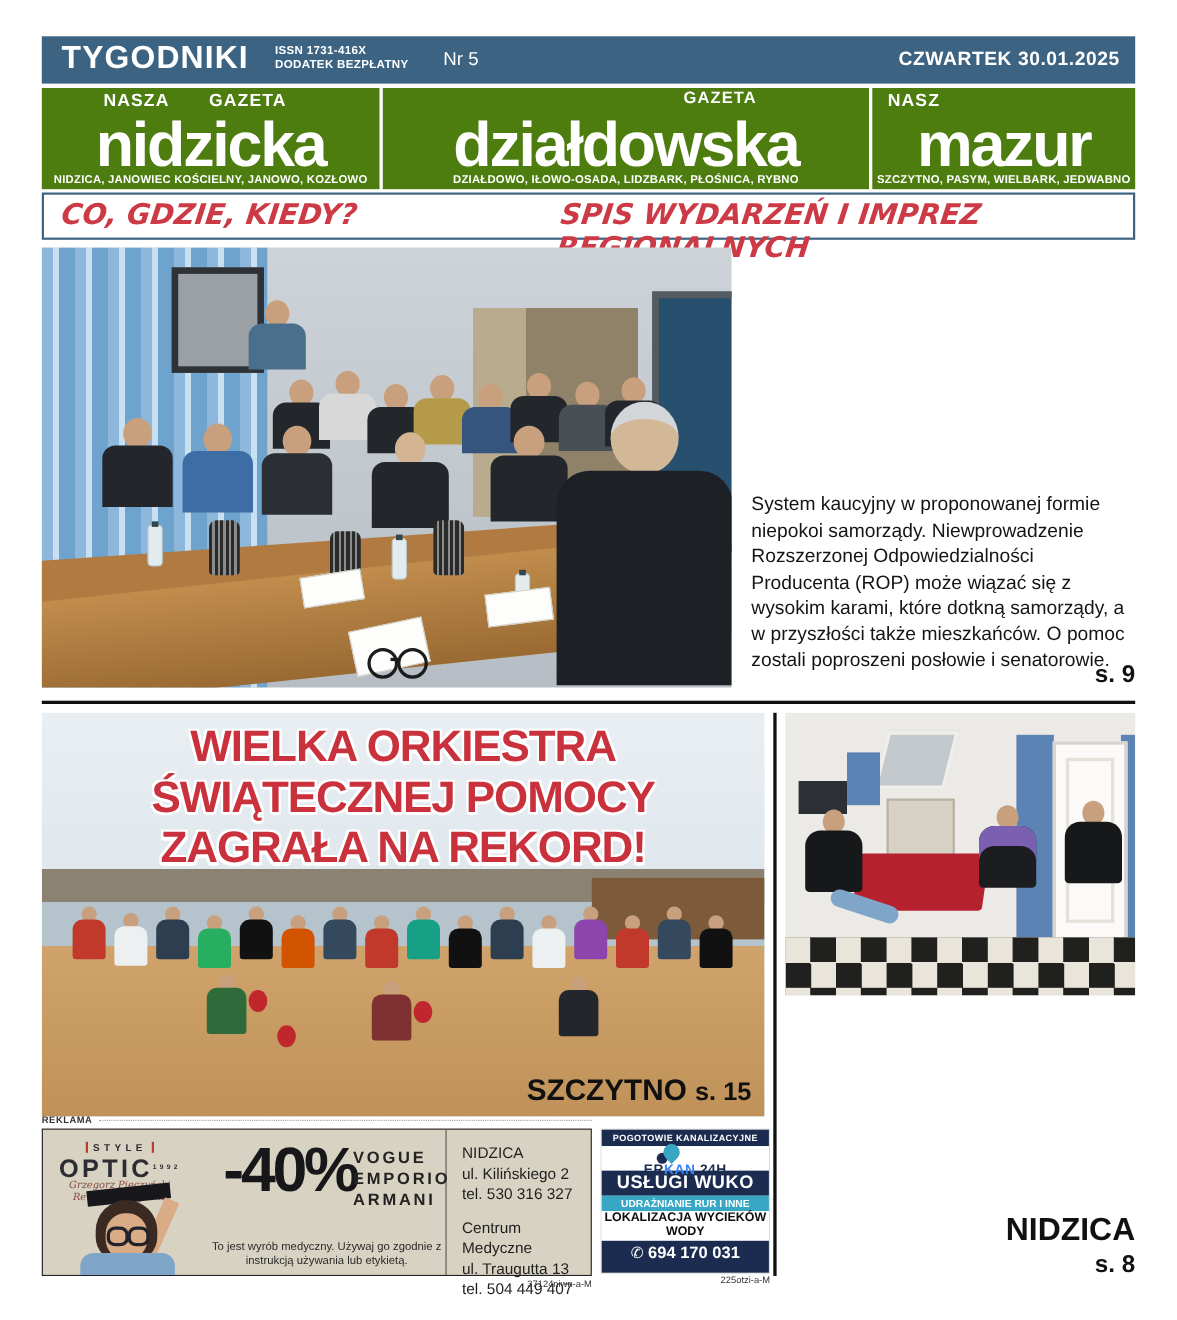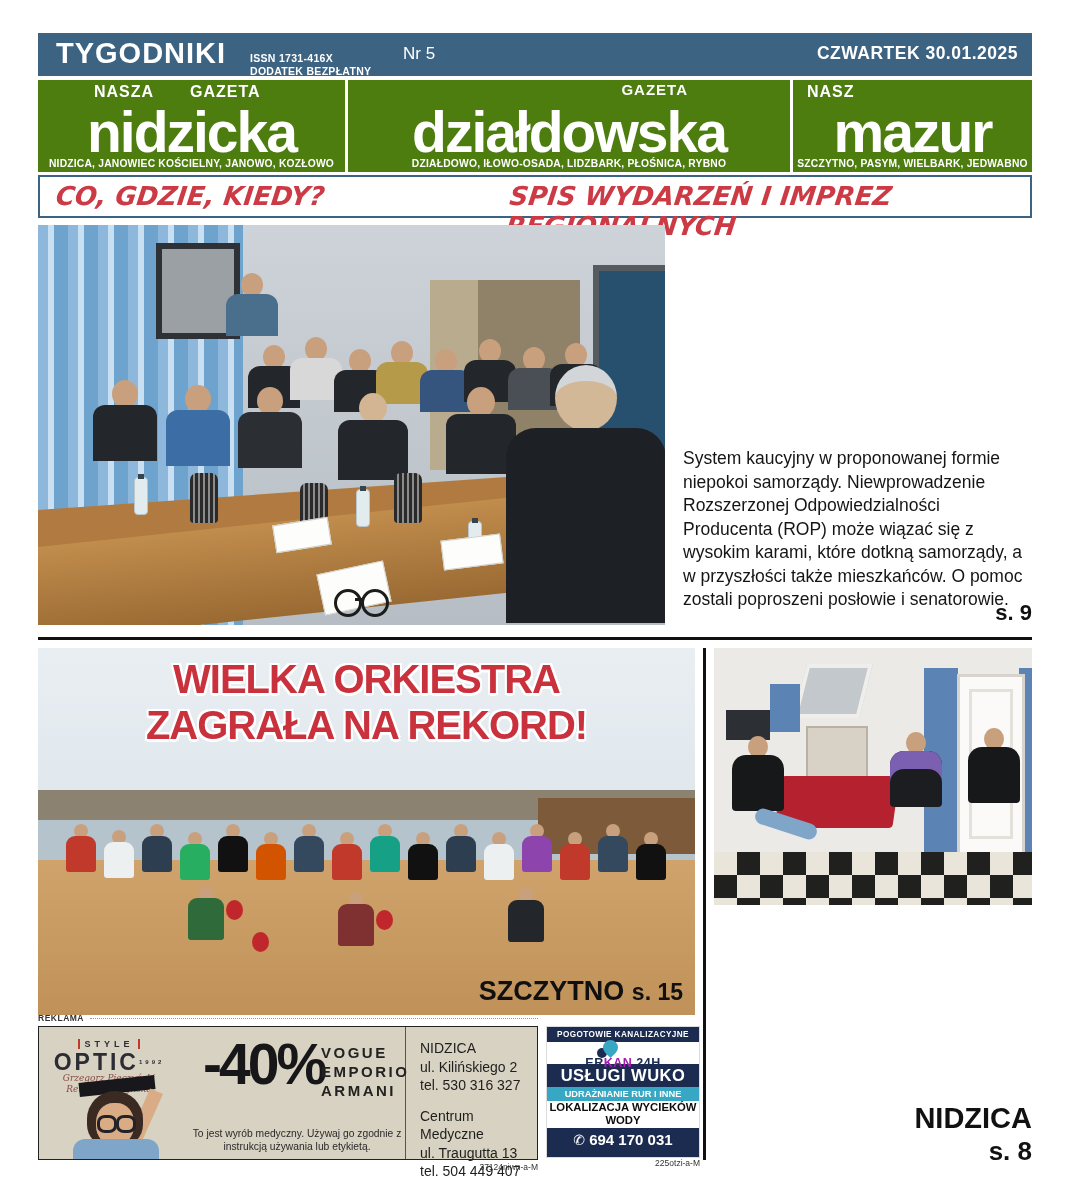--- a/index.html
+++ b/index.html
@@ -3,21 +3,21 @@
 <meta charset="utf-8">
 <style>
   html,body{margin:0;padding:0;background:#fff;}
   .page{position:relative;width:1070px;height:1200px;background:#fff;overflow:hidden;
         font-family:"Liberation Sans","DejaVu Sans",sans-serif;}
   .abs{position:absolute;}
 
   
   .topbar{left:38px;top:33px;width:994px;height:43px;background:#3c6382;color:#fff;}
   .topbar .brand{position:absolute;left:18px;top:4px;font-size:29px;font-weight:bold;letter-spacing:1px;}
-  .topbar .issn{position:absolute;left:212px;top:7px;font-size:10.5px;line-height:13px;font-weight:bold;letter-spacing:.3px;margin-top:12px;}
+  .topbar .issn{position:absolute;left:212px;top:7px;font-size:10.5px;line-height:13px;font-weight:bold;letter-spacing:.3px;}
   .topbar .issue{position:absolute;left:365px;top:11px;font-size:17px;}
   .topbar .date{position:absolute;right:14px;top:10px;font-size:17.5px;font-weight:bold;letter-spacing:.5px;}
 
   
   .mastheads{left:38px;top:80px;width:994px;height:92px;display:flex;gap:3px;}
   .mast{position:relative;background:#4d7c0f;color:#fff;overflow:hidden;}
   .mast.m1{width:307px;} .mast.m2{width:442px;} .mast.m3{width:239px;}
   .mast .pfx{position:absolute;top:3px;font-weight:bold;font-size:16px;letter-spacing:1px;}
   .mast .big{position:absolute;bottom:15px;left:0;right:0;text-align:center;
              font-weight:bold;font-size:57px;line-height:50px;letter-spacing:-2px;}
@@ -91,21 +91,21 @@
   .redtable{left:64px;top:128px;width:118px;height:52px;background:#b5212e;border-radius:4px;transform:skewX(-8deg);}
   .news{left:92px;top:78px;width:58px;height:50px;background:#d8d2c6;border:2px solid #b9b2a4;}
   .monitor{left:12px;top:62px;width:44px;height:30px;background:#2c2f33;}
   .g{position:absolute;}
   .g .head{width:20px;height:22px;border-radius:50%;background:#c9a07d;margin:0 auto;}
   .g .body{width:52px;height:56px;border-radius:14px 14px 4px 4px;background:#17181a;margin-top:-3px;}
   .jeans{position:absolute;width:64px;height:16px;background:#7fa6c9;border-radius:8px;transform:rotate(18deg);}
   .headline-youth{left:714px;top:912px;width:318px;text-align:center;color:#d23733;font-weight:bold;
                   font-size:38px;line-height:47px;letter-spacing:-1px;}
   .youth-loc{left:714px;top:1102px;width:318px;text-align:right;font-weight:bold;font-size:29px;color:#111;}
-  .youth-ref{left:714px;top:1136px;width:318px;text-align:right;font-weight:bold;font-size:26px;color:#111;}
+  .youth-ref{left:714px;top:1136px;width:318px;text-align:right;font-weight:bold;font-size:22px;color:#111;}
 
   
   .reklama{left:38px;top:1012px;width:500px;height:12px;display:flex;align-items:center;gap:6px;}
   .reklama .lab{font-size:8.5px;font-weight:bold;color:#333;letter-spacing:.5px;}
   .reklama .dots{flex:1;border-top:1.5px dotted #9a9a9a;}
   .optic{left:38px;top:1026px;width:500px;height:134px;background:#d7d2c1;border:1.5px solid #222;
          box-sizing:border-box;display:flex;}
   .optic .col-photo{width:150px;position:relative;overflow:hidden;}
   .optic-logo{position:absolute;left:10px;top:6px;width:120px;text-align:center;}
   .optic-logo .style{font-size:9px;font-weight:bold;letter-spacing:4px;color:#2c2c34;border-left:2px solid #c0392b;border-right:2px solid #c0392b;padding:0 4px;}
@@ -133,21 +133,21 @@
   .erkan{left:546px;top:1026px;width:154px;height:132px;display:flex;flex-direction:column;
          border:1px solid #dcdcdc;box-sizing:border-box;background:#fff;}
   .e-navy{background:#1c2c50;color:#fff;text-align:center;}
   .e-teal{background:#38a7c3;color:#fff;text-align:center;}
   .e-r1{height:15px;font-size:8.2px;font-weight:bold;letter-spacing:.4px;line-height:15px;}
   .e-r2{height:30px;position:relative;background:#fff;text-align:center;}
   .drop{position:absolute;left:56px;top:-2px;width:15px;height:15px;background:#38a7c3;
         border-radius:50% 50% 50% 0;transform:rotate(-45deg);}
   .gear{position:absolute;left:50px;top:6px;width:10px;height:10px;border-radius:50%;background:#1c2c50;}
   .e-brand{position:absolute;left:0;right:0;top:14px;font-size:12.5px;font-weight:bold;letter-spacing:.5px;}
-  .e-brand .er{color:#1c2c50;} .e-brand .kan{color:#a21caf;} .e-brand .h24{color:#1c2c50;}
+  .e-brand .er{color:#1c2c50;} .e-brand .kan{color:#3b82f6;} .e-brand .h24{color:#1c2c50;}
   .e-r3{height:23px;font-size:16.5px;font-weight:bold;line-height:23px;letter-spacing:.5px;}
   .e-r4{height:14px;font-size:9.3px;font-weight:bold;line-height:14px;}
   .e-r5{height:27px;background:#fff;text-align:center;color:#0d0d0d;}
   .e-r5 .l1{font-size:11.3px;font-weight:bold;line-height:13px;}
   .e-r5 .l2{font-size:9.8px;font-weight:bold;line-height:12px;}
   .e-r6{height:40px;font-size:15px;font-weight:bold;line-height:23px;}
   .e-r6 .ph-ic{font-size:14px;margin-right:4px;}
 </style>
 </head>
 <body>
@@ -356,20 +356,21 @@
       </div>
     <div class="f" style="left:470px;top:240px;">
         <div class="head"></div>
         <div class="body" style="background:#23262b;width:36px;height:42px;"></div>
       </div>
     <div class="balloon" style="left:188px;top:252px;"></div>
     <div class="balloon" style="left:214px;top:284px;"></div>
     <div class="balloon" style="left:338px;top:262px;"></div>
     <div class="abs wosp-head">
       <div>WIELKA ORKIESTRA</div>
+      <div>ŚWIĄTECZNEJ POMOCY</div>
       <div>ZAGRAŁA NA REKORD!</div>
     </div>
     <div class="abs wosp-loc">
       <span>SZCZYTNO</span>
       <span class="ref">s. 15</span>
     </div>
   </div>
 
   <div class="abs vdiv"></div>
 

